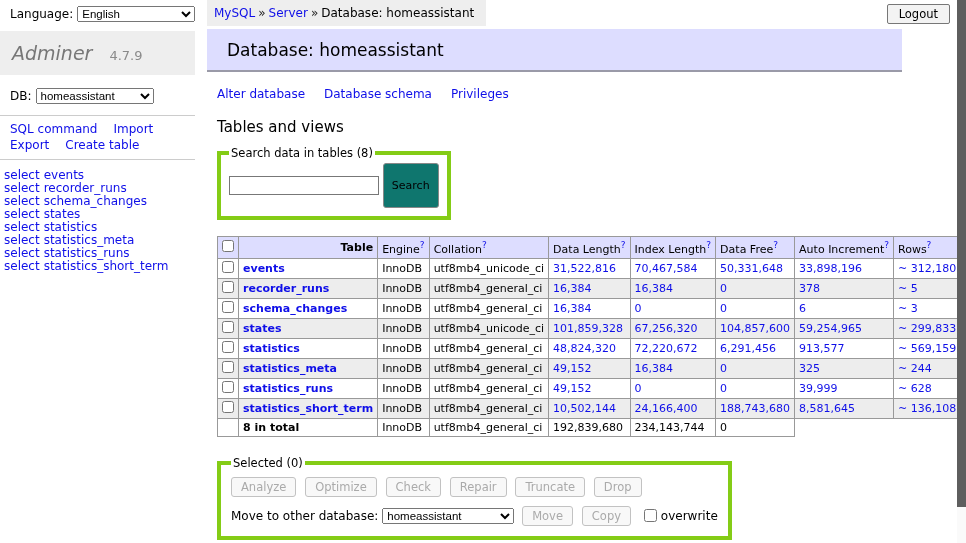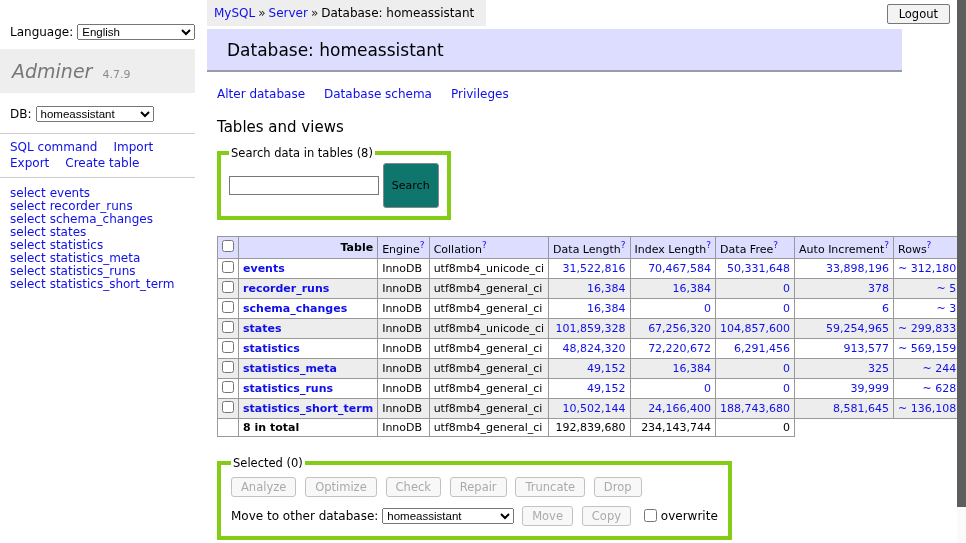--- a/index.html
+++ b/index.html
@@ -11,30 +11,30 @@
   body{
     width:966px;height:543px;overflow:hidden;position:relative;
     background:#fff;color:#000;
     font-family:"DejaVu Sans", sans-serif;font-size:12px;
   }
   a{color:var(--link);text-decoration:none;cursor:pointer;}
   hr{border:0;border-top:1px solid #ccc;margin:2px 0;}
 
   
   #sidebar{position:absolute;left:0;top:0;width:195px;}
-  .lang-row{padding:24px 0 4px 10px;white-space:nowrap;}
+  .lang-row{padding:6px 0 4px 10px;white-space:nowrap;}
   .lang-row select{width:118px;margin-left:4px;font-size:11.5px;}
   .app-band{background:var(--chrome);padding:11px 0 11px 12px;margin-top:5px;}
   .app-name{font-style:italic;font-size:19px;color:var(--muted);}
-  .app-version{font-size:11px;color:#8a8a8a;margin-left:10px;}
+  .app-version{font-size:13px;color:#8a8a8a;margin-left:17px;}
   .db-row{padding:13px 0 9px 10px;white-space:nowrap;}
   .db-row select{width:118px;margin-left:4px;font-size:11.5px;}
   .side-actions{margin:5px 0 6px;padding-left:10px;line-height:1.35;}
   .side-actions a{margin-right:16px;}
-  .tbl-list{padding:7px 0 0 10px;}
+  .tbl-list{padding:7px 0 0 4px;}
   .tbl-list p{margin:0;line-height:13px;white-space:nowrap;}
   .tbl-list a.act{margin-right:4px;}
 
   
   #main{position:absolute;left:207px;top:0;width:695px;}
   #breadcrumb{display:inline-block;background:var(--chrome);padding:6px 12px 6px 7px;font-size:12px;}
   #breadcrumb .sep{color:#222;margin:0 3px;}
   #logout-btn{position:absolute;right:16px;top:4px;font-size:11.5px;
     padding:2px 11px;background:#f3f3f3;border:1px solid #777;border-radius:2px;
     font-family:"DejaVu Sans", sans-serif;}
@@ -58,21 +58,21 @@
   table.data thead th{background:var(--accent);font-weight:normal;text-align:left;}
   table.data thead th.c-tbl{text-align:right;font-weight:bold;}
   sup a{font-size:9px;}
   tr.striped td{background:var(--stripe);}
   td.c-check,th.c-check{width:20px;text-align:center;}
   td.c-check input,th.c-check input{margin:0;width:12px;height:12px;}
   th.c-tbl{width:113px;} th.c-eng{width:44px;} th.c-coll{width:96px;}
   th.c-dlen{width:66px;} th.c-ilen{width:72px;} th.c-dfree{width:64px;}
   th.c-ainc{width:78px;} th.c-rows{width:55px;} th.c-com{width:56px;}
   td.c-name a{font-weight:bold;}
-  td.c-num{text-align:right;}
+  td.c-num{}
   td.c-num a{display:block;}
   tr.total-row td{background:#fff;}
   td.total-name{font-weight:bold;}
 
   
   .selected-fs{margin-top:19px;padding:3px 10px 10px;}
   .sel-buttons{margin:4px 0 9px;}
   .sel-buttons button{margin-right:5px;padding:2px 9px;font-size:11.5px;}
   .move-row{white-space:nowrap;font-size:12px;}
   .move-row select{width:132px;margin:0 4px;font-size:11.5px;}

